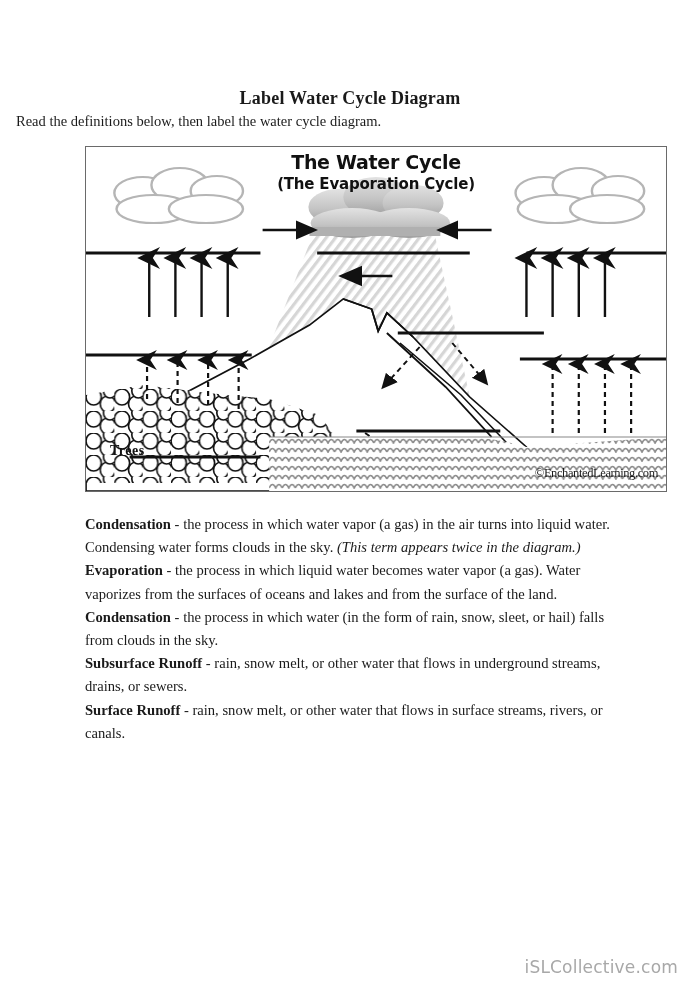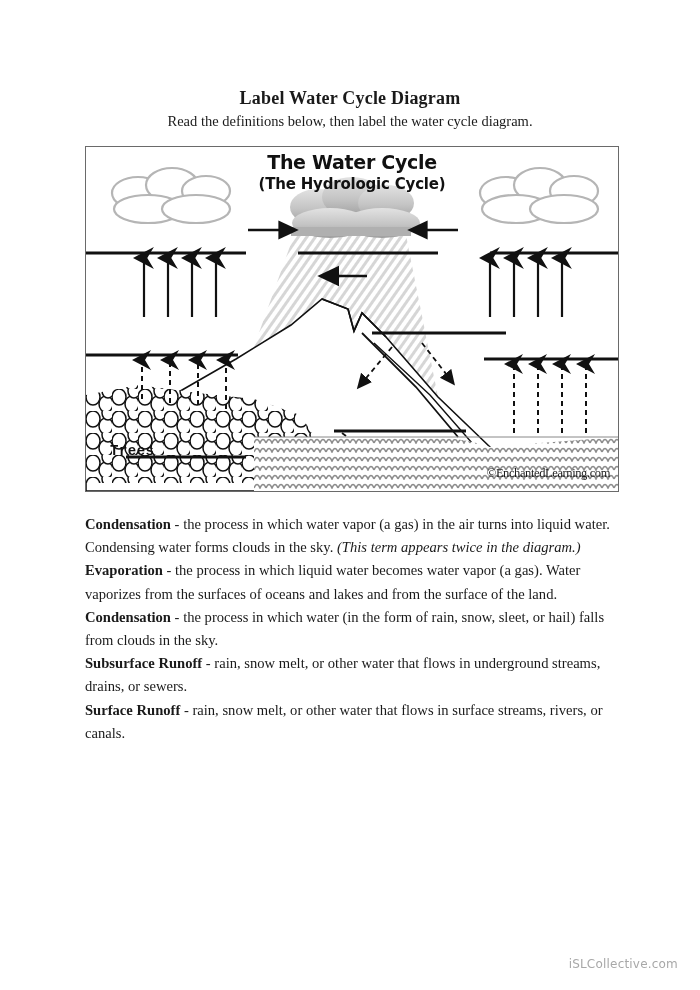--- a/index.html
+++ b/index.html
@@ -31,34 +31,36 @@
     text-align: center;
     font-size: 18px;
     font-weight: bold;
     letter-spacing: 0.2px;
   }
   .worksheet-subtitle {
     position: absolute;
     left: 0;
     right: 0;
     top: 113px;
-    text-align: center;
+    text-align: left;
     font-size: 14.5px;
+    padding-left: 16px;
   }
 
   
   .diagram {
     position: absolute;
     left: 85px;
     top: 146px;
     width: 532px;
     height: 344px;
     border: 1.5px solid #6a6a6a;
     background: #fff;
     overflow: hidden;
+    padding-left: 48px;
   }
   .diagram-svg {
     position: absolute;
     left: 0;
     top: 0;
     width: 100%;
     height: 100%;
     display: block;
   }
   .diagram-title {
@@ -84,21 +86,21 @@
     font-weight: bold;
     font-size: 15px;
     letter-spacing: -0.2px;
     color: #111;
     z-index: 5;
   }
   .trees-label {
     position: absolute;
     left: 24px;
     top: 296px;
-    font-family: Liberation Mono, monospace;
+    font-family: Liberation Serif, serif;
     font-weight: bold;
     font-size: 14px;
     letter-spacing: 0.5px;
     color: #111;
     z-index: 6;
   }
   .attribution {
     position: absolute;
     right: 8px;
     bottom: 10px;
@@ -129,21 +131,21 @@
     font-style: italic;
     margin-top: 24px;
   }
 
   
   .footer {
     position: absolute;
     right: 22px;
     top: 957px;
     font-family: "DejaVu Sans", sans-serif;
-    font-size: 12px;
+    font-size: 17px;
     color: #a8a8a8;
     letter-spacing: 0.2px;
   }
 </style>
 </head>
 <body>
 
 <div class="page">
 
   <div class="worksheet-title">Label Water Cycle Diagram</div>
@@ -261,21 +263,21 @@
         <line x1="404" y1="106" x2="532" y2="106"></line>
         <line x1="0" y1="208" x2="152" y2="208"></line>
         <line x1="398" y1="212" x2="532" y2="212"></line>
         <line x1="286" y1="186" x2="420" y2="186"></line>
         <line x1="248" y1="284" x2="380" y2="284"></line>
         <line x1="40" y1="310" x2="160" y2="310"></line>
       </g>
     </svg>
 
     <div class="diagram-title">The Water Cycle</div>
-    <div class="diagram-subtitle">(The Hydrologic Cycle)</div>
+    <div class="diagram-subtitle">(The Evaporation Cycle)</div>
     <div class="trees-label">Trees</div>
     <div class="attribution">©EnchantedLearning.com</div>
   </div>
 
   <div class="definitions">
     <p class="definition">
       <span class="term">Condensation</span><span> - the process in which water vapor (a gas) in the air turns into liquid water. Condensing water forms clouds in the sky. </span><span class="note">(This term appears twice in the diagram.)</span>
     </p>
     <p class="definition">
       <span class="term">Evaporation</span><span> - the process in which liquid water becomes water vapor (a gas). Water vaporizes from the surfaces of oceans and lakes and from the surface of the land.</span><span class="note"></span>

